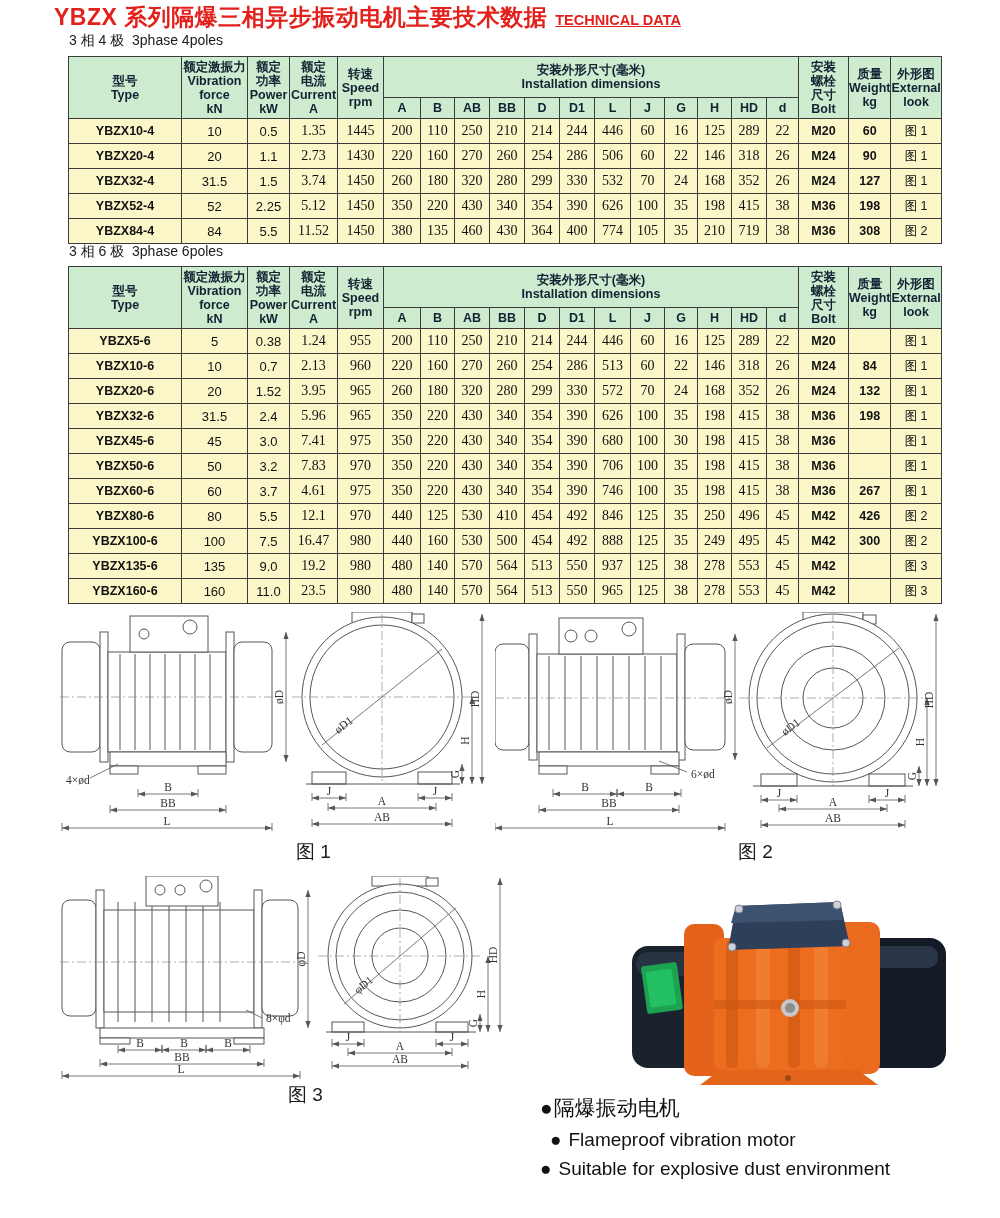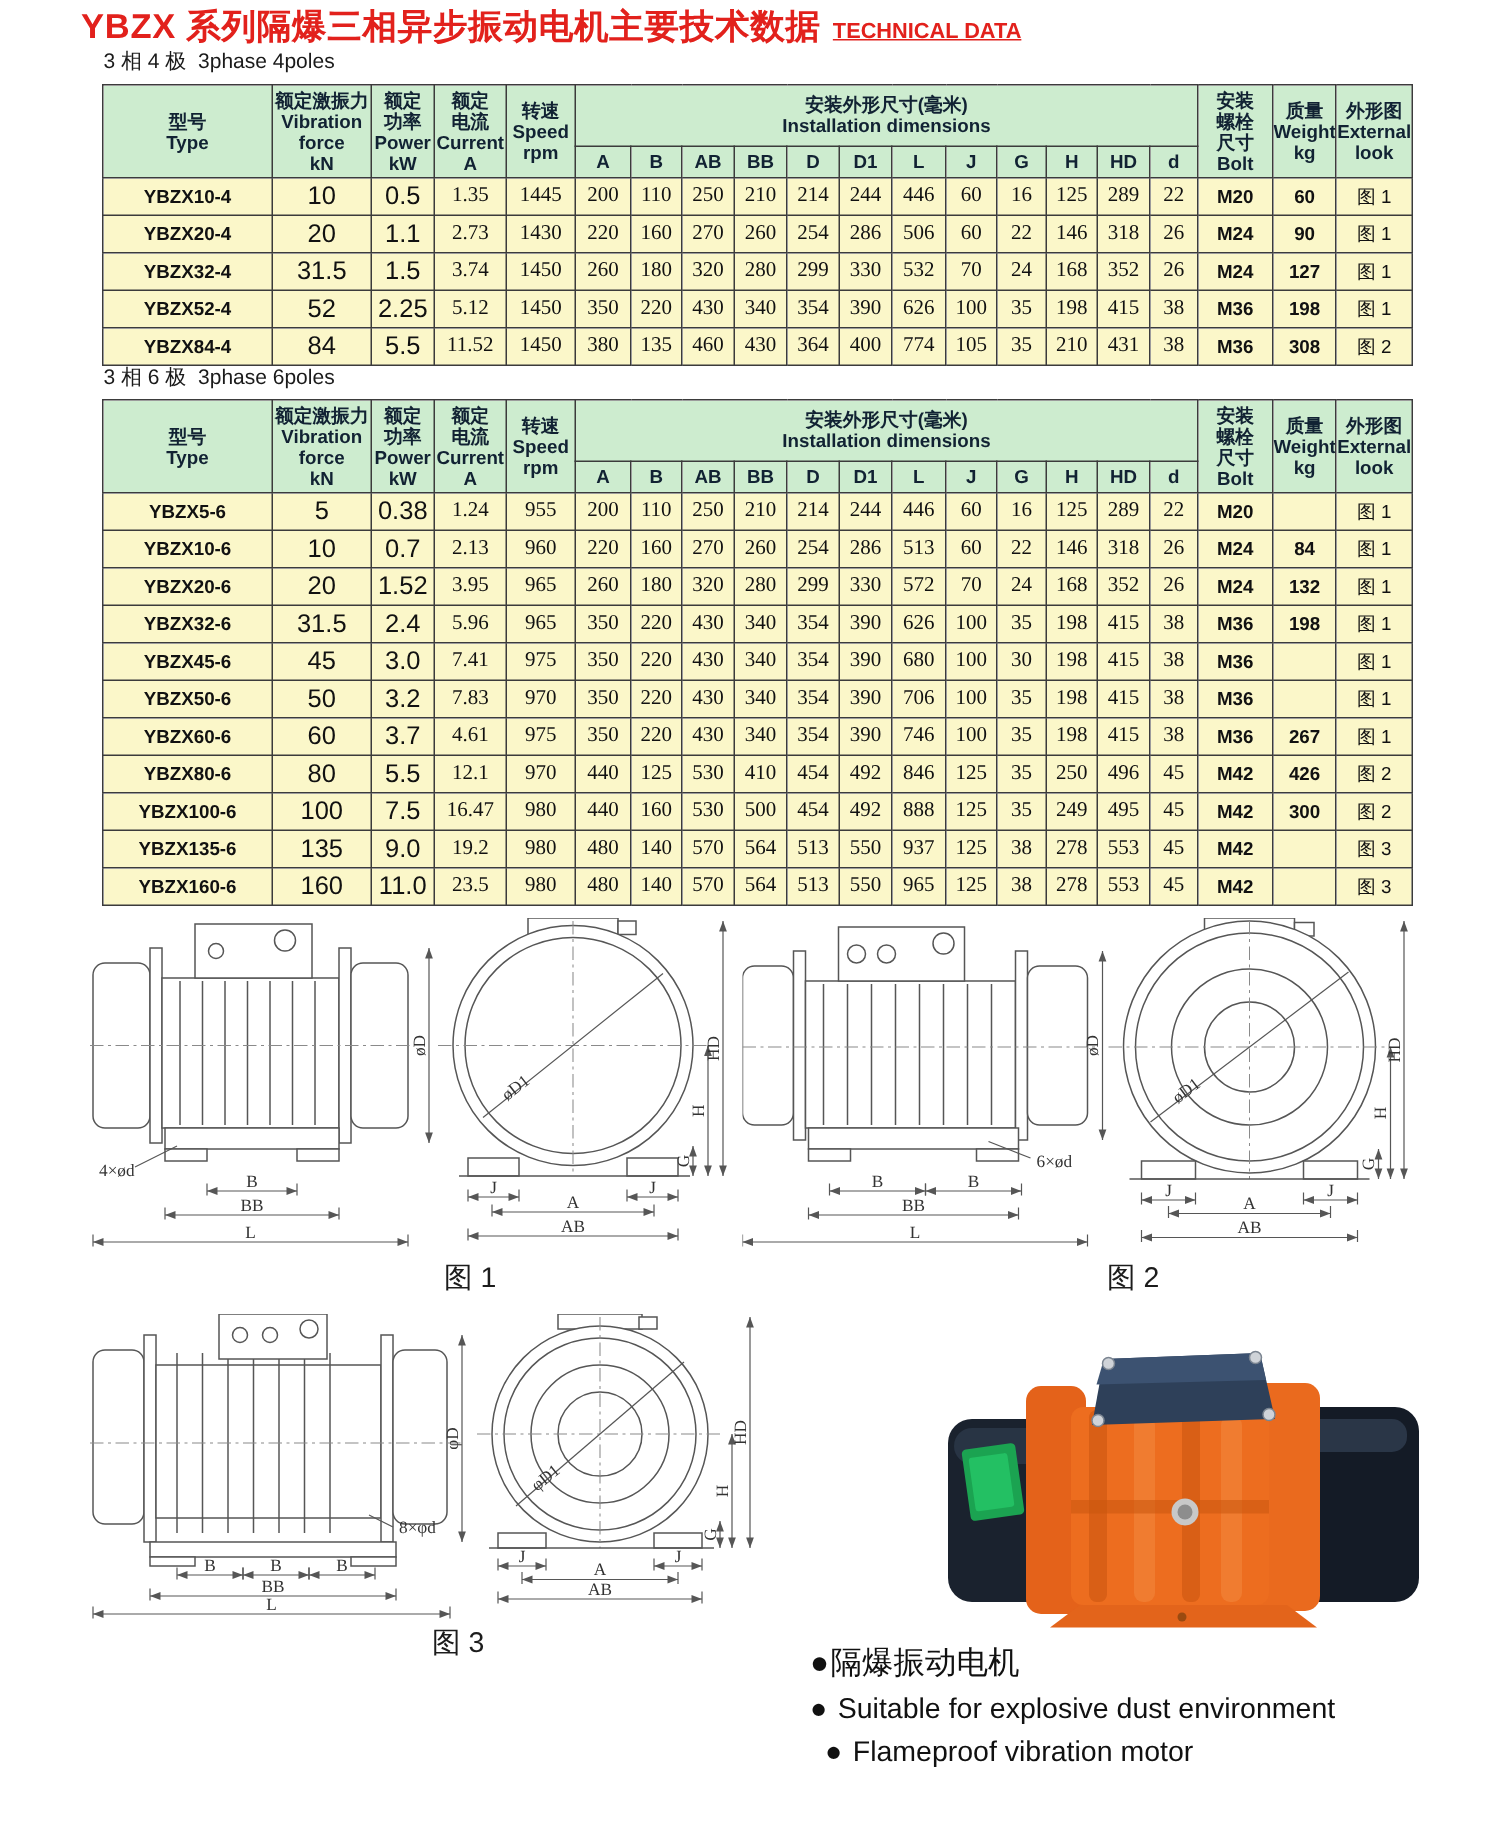--- a/index.html
+++ b/index.html
@@ -16,21 +16,21 @@
   #t4{top:56px;}
   #t6{top:266px;}
   table.spec th,table.spec td{border:1.5px solid #3b3b3b;text-align:center;vertical-align:middle;padding:0;overflow:hidden;}
   table.spec thead th{background:#cdeccf;font-size:12.5px;font-weight:bold;color:#123;
         white-space:pre-line;line-height:1.12;font-family:"Liberation Sans",sans-serif;}
   table.spec thead tr:first-child{height:41px;}
   table.spec thead tr:last-child{height:21px;}
   table.spec tbody tr{height:25px;}
   table.spec tbody td{background:#fbf7c9;color:#111;}
   td.c-type{font-family:"Liberation Sans",sans-serif;font-weight:bold;font-size:12.5px;}
-  td.c-force,td.c-power{font-family:"Liberation Sans",sans-serif;font-size:17px;margin-top:20px;}
+  td.c-force,td.c-power{font-family:"Liberation Sans",sans-serif;font-size:13px;margin-top:20px;}
   td.c-current,td.c-speed,td.c-dim{font-family:"Liberation Serif",serif;font-size:14px;}
   td.c-bolt{font-family:"Liberation Sans",sans-serif;font-weight:600;font-size:12.5px;}
   td.c-weight{font-family:"Liberation Sans",sans-serif;font-weight:bold;font-size:12.5px;}
   td.c-look{font-family:"Liberation Sans",sans-serif;font-size:12.5px;}
 
   svg.fig{position:absolute;}
   #fig1{left:60px;top:612px;width:430px;height:235px;}
   #fig2{left:495px;top:612px;width:445px;height:235px;}
   #fig3{left:60px;top:876px;width:450px;height:205px;}
   .fig .ol{fill:none;stroke:#565656;stroke-width:1;}
@@ -232,21 +232,21 @@
           <td class="c-dim">380</td>
           <td class="c-dim">135</td>
           <td class="c-dim">460</td>
           <td class="c-dim">430</td>
           <td class="c-dim">364</td>
           <td class="c-dim">400</td>
           <td class="c-dim">774</td>
           <td class="c-dim">105</td>
           <td class="c-dim">35</td>
           <td class="c-dim">210</td>
-          <td class="c-dim">431</td>
+          <td class="c-dim">719</td>
           <td class="c-dim">38</td>
           <td class="c-bolt">M36</td>
           <td class="c-weight">308</td>
           <td class="c-look">图 2</td>
         </tr>
       </tbody>
     </table>
 
   <div class="subtitle sub2">3 相 6 极  3phase 6poles</div>
   <table class="spec" id="t6">
@@ -899,17 +899,17 @@
 
     <circle cx="162" cy="120" r="9" fill="#c8c8c8"></circle>
     <circle cx="162" cy="120" r="5" fill="#8d8d8d"></circle>
 
     <polygon points="92,182 230,182 250,197 72,197" fill="#e3641b"></polygon>
     <circle cx="160" cy="190" r="3" fill="#9a4a10"></circle>
   </svg>
 
   <ul class="bullets">
     <li class="b-cn"><span class="bl">●</span><span>隔爆振动电机</span></li>
+    <li class="b-en b-indent"><span class="bl">●</span><span>Flameproof vibration motor</span></li>
     <li class="b-en"><span class="bl">●</span><span>Suitable for explosive dust environment</span></li>
-    <li class="b-en b-indent"><span class="bl">●</span><span>Flameproof vibration motor</span></li>
   </ul>
 
 </div>
 
 </body></html>

